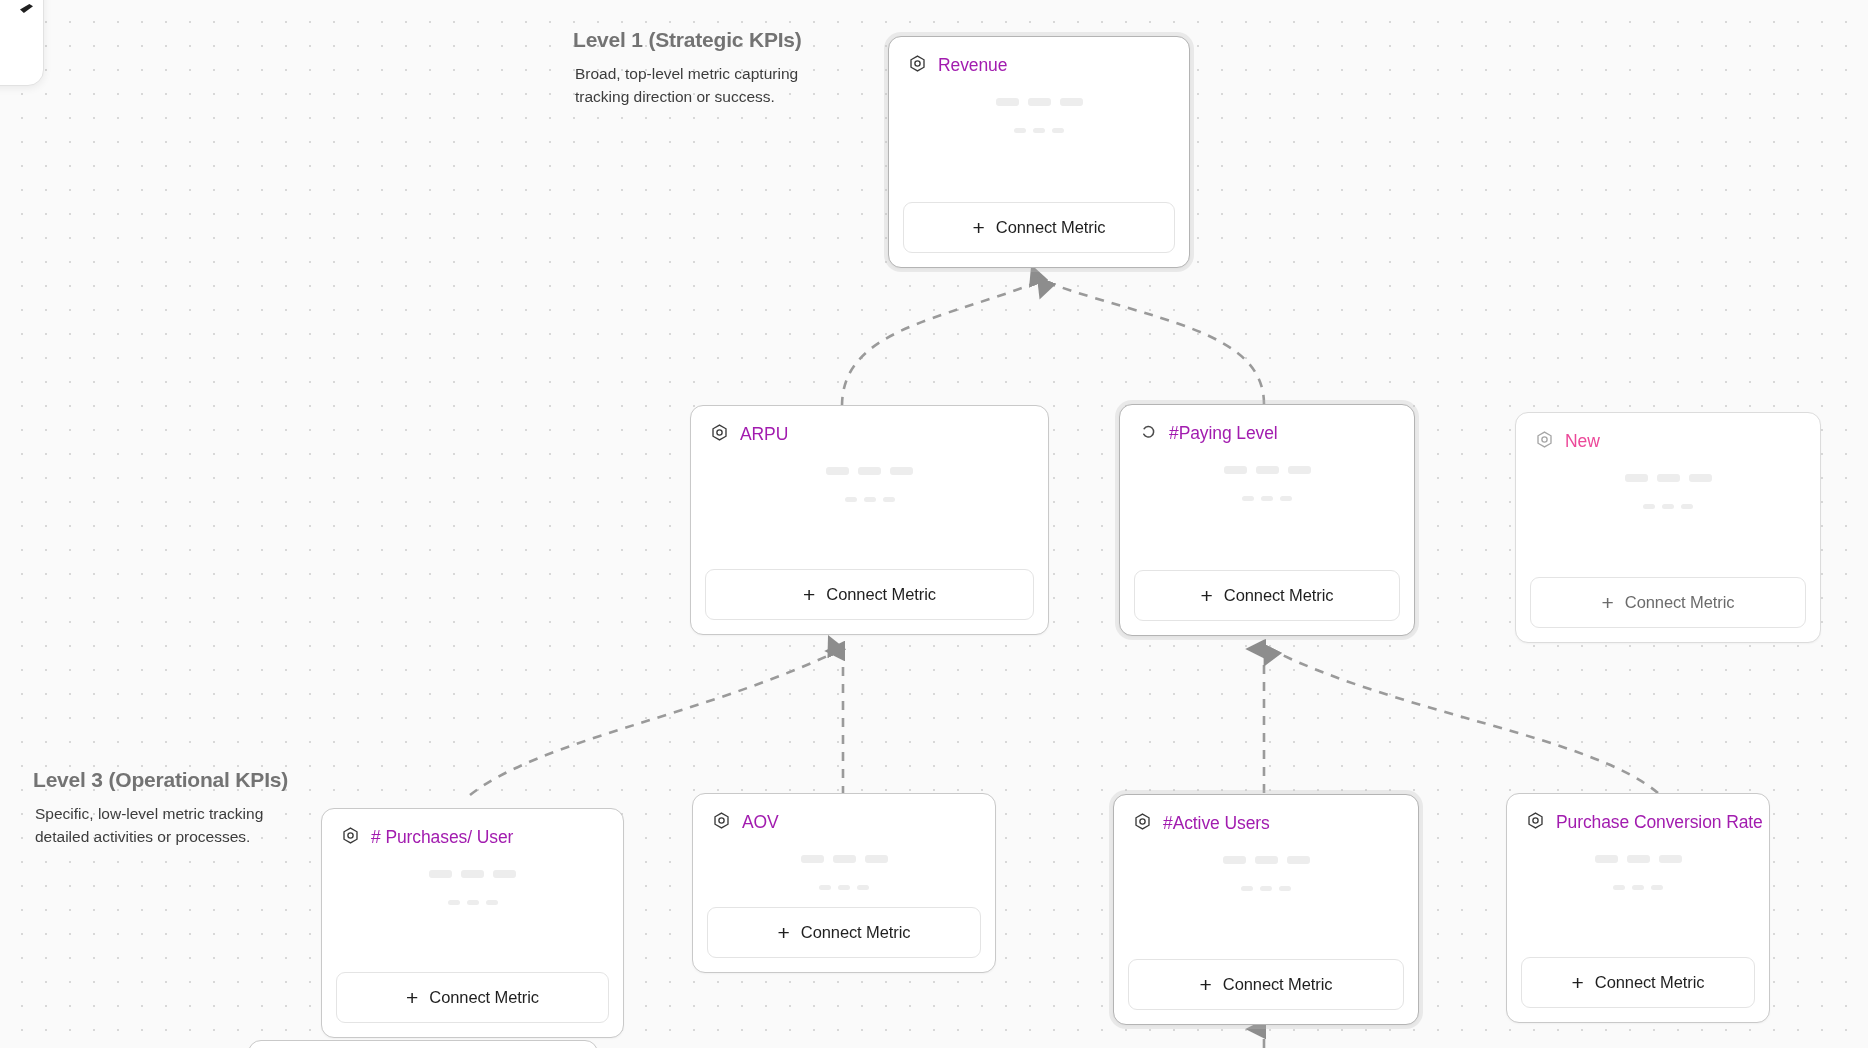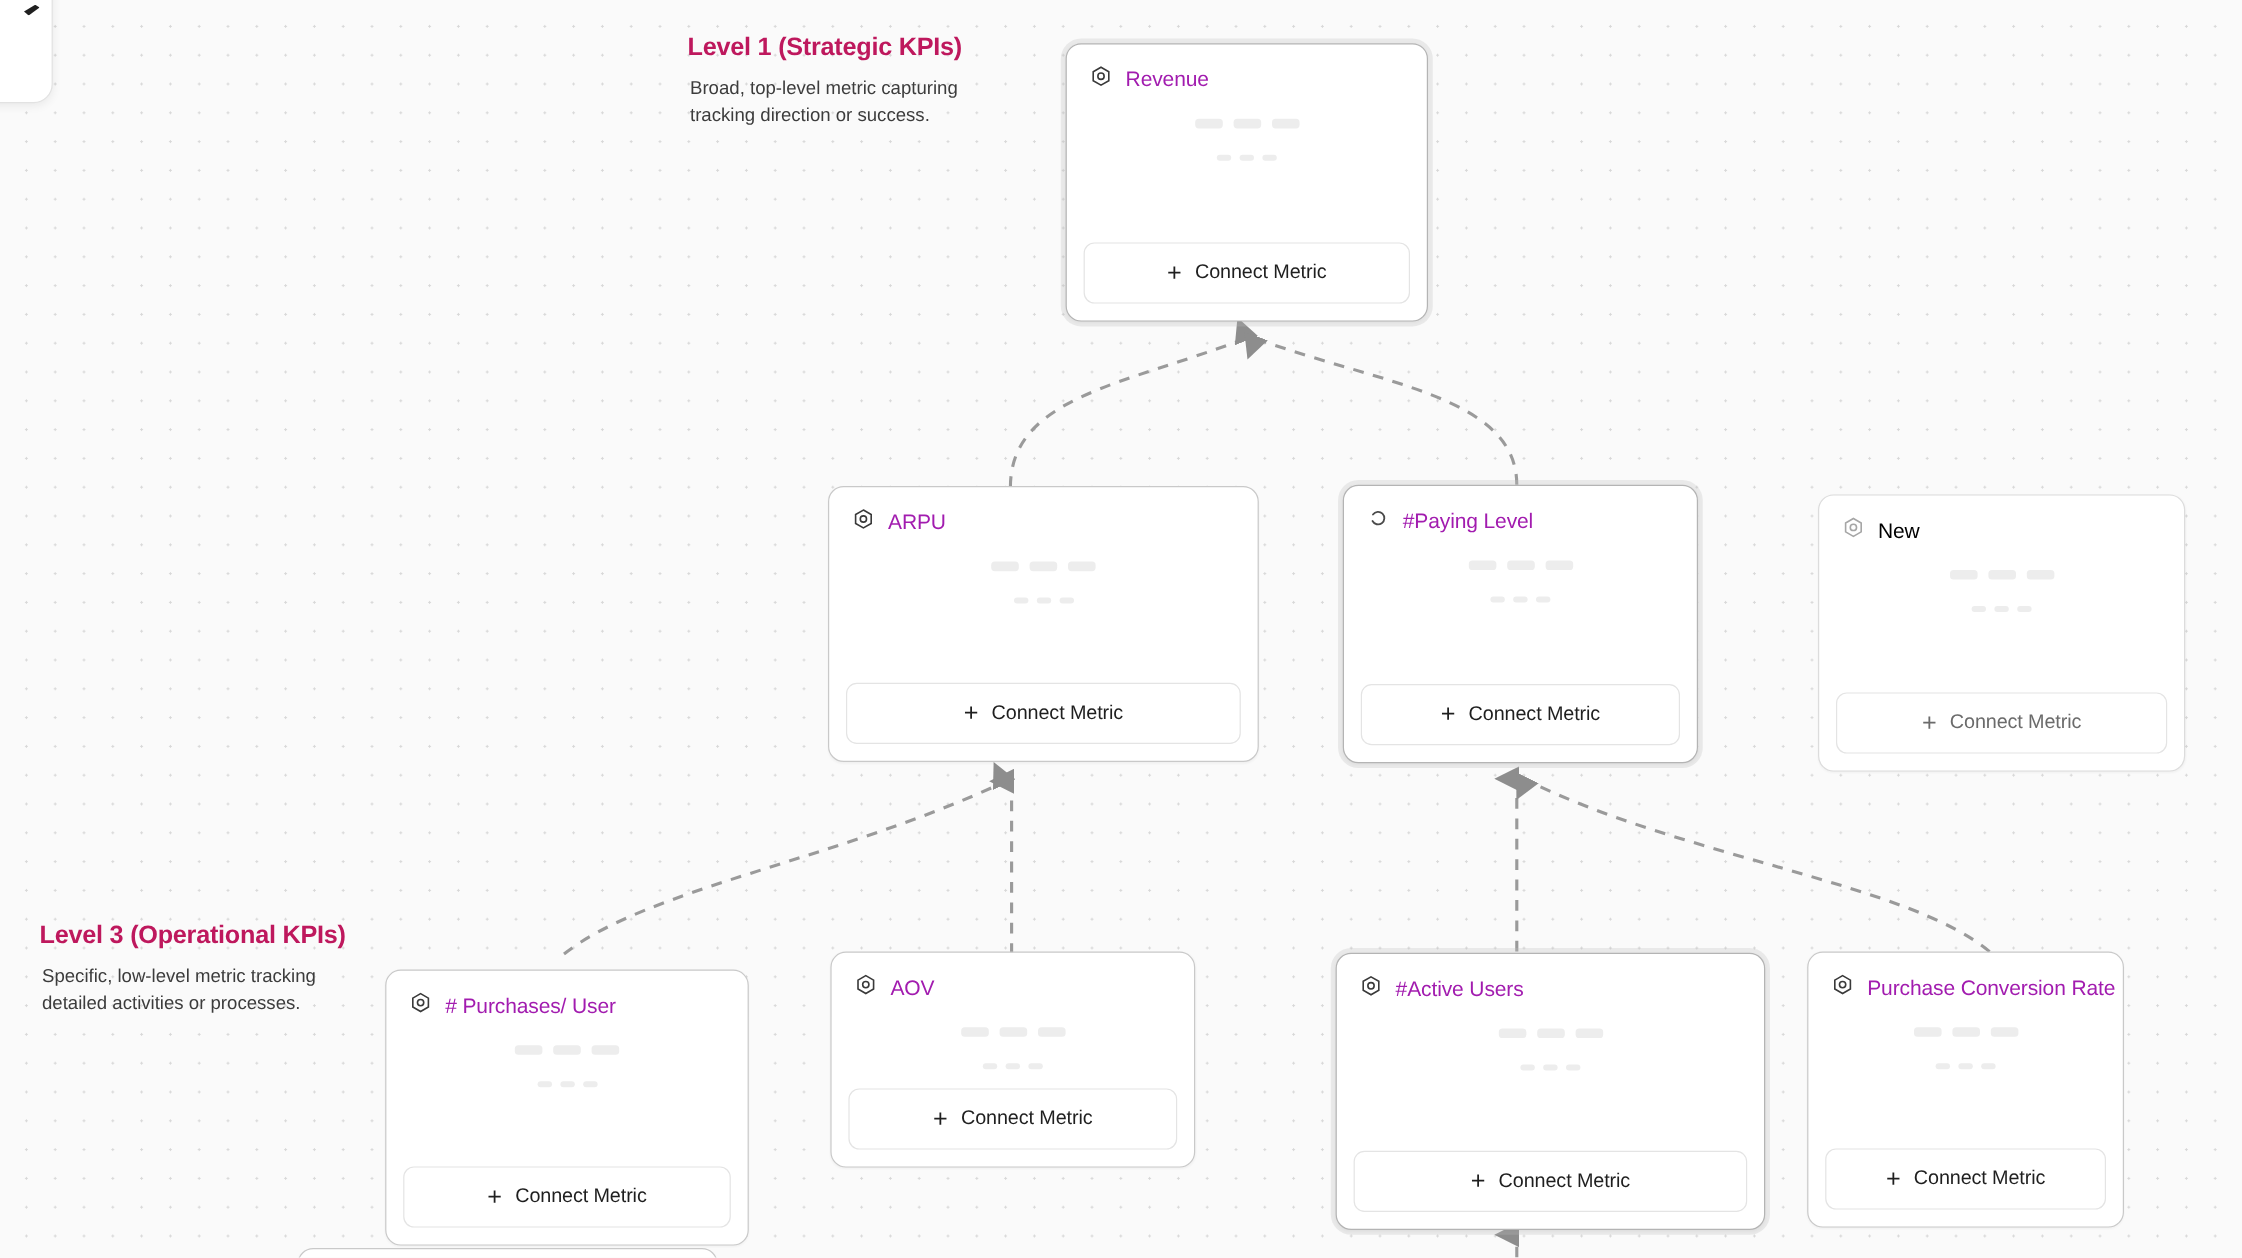--- a/index.html
+++ b/index.html
@@ -35,21 +35,21 @@
   }
 
   
   .level-label {
     position: absolute;
     z-index: 3;
   }
   .level-title {
     font-size: 21px;
     font-weight: bold;
-    color: #be185d;
+    color: #737373;
     letter-spacing: -0.2px;
     white-space: nowrap;
   }
   .level-desc {
     font-size: 15.5px;
     line-height: 1.48;
     color: #3c3c3c;
     margin-top: 11px;
     max-width: 255px;
   }
@@ -85,21 +85,21 @@
     align-items: center;
     gap: 11px;
     padding: 17px 19px 0 19px;
   }
   .card-title {
     font-size: 17.5px;
     color: #a21caf;
     white-space: nowrap;
     letter-spacing: -0.1px;
   }
-  .card.muted .card-title { color: #000000; }
+  .card.muted .card-title { color: #ec4899; }
 
   .icon-hex { flex: 0 0 auto; display: block; }
   .icon-spinner { flex: 0 0 auto; display: block; }
 
   
   .card-body {
     flex: 1;
     display: flex;
     flex-direction: column;
     align-items: center;
@@ -365,21 +365,21 @@
         <span class="skel w-sm"></span>
         <span class="skel w-sm"></span>
       </div>
     </div>
     <div class="connect-btn">
       <span class="plus">+</span>
       <span class="connect-label">Connect Metric</span>
     </div>
   </div>
 
-  <div class="card selected" style="left:1113px; top:794px; width:358px; height:231px;">
+  <div class="card selected" style="left:1113px; top:794px; width:306px; height:231px;">
     <div class="card-header">
       <span class="icon-hex">
         <svg width="19" height="19" viewBox="0 0 24 24" fill="none" stroke="#3a3a3a" stroke-width="1.7">
           <path d="M12 2.6 20.2 7.3 20.2 16.7 12 21.4 3.8 16.7 3.8 7.3 Z"></path>
           <circle cx="12" cy="12" r="3.3"></circle>
         </svg>
       </span>
       <span class="card-title">#Active Users</span>
     </div>
     <div class="card-body">

